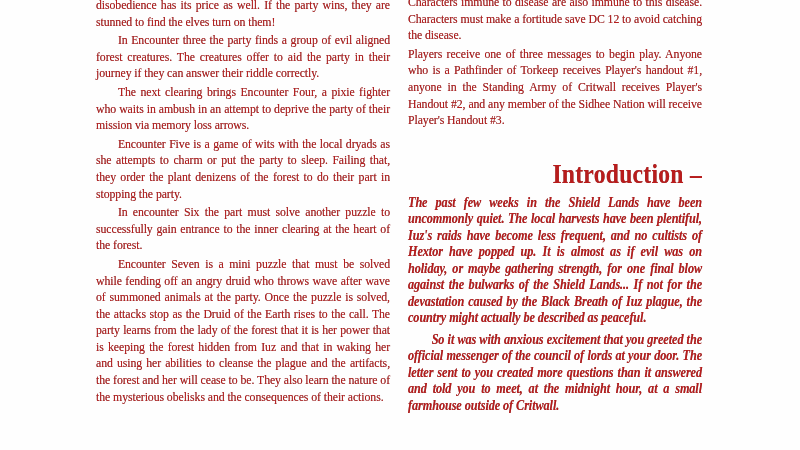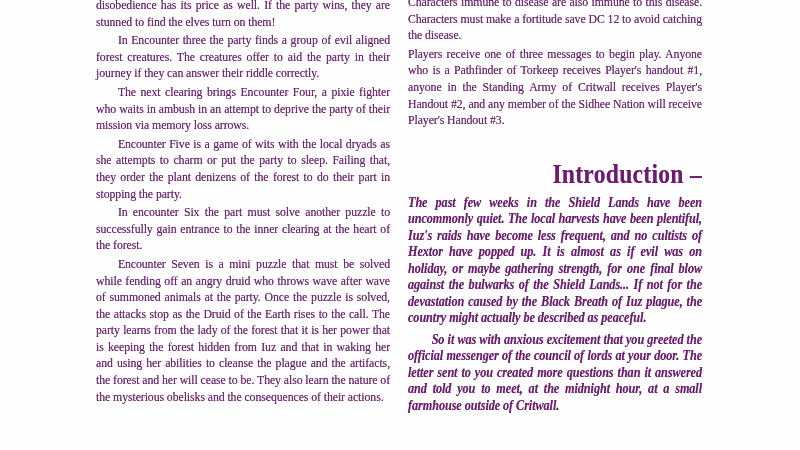--- a/index.html
+++ b/index.html
@@ -7,21 +7,21 @@
     padding: 0;
     background: #ffffff;
   }
   .page {
     position: relative;
     width: 800px;
     height: 450px;
     overflow: hidden;
     background: #fefefe;
     font-family: "Liberation Serif", "DejaVu Serif", serif;
-    color: #701a75;
+    color: #b91c1c;
   }
   .col {
     position: absolute;
     text-align: justify;
     transform: scaleX(0.875);
     transform-origin: 0 0;
     text-shadow: 0 0 0.6px rgba(34, 34, 34, 0.55);
   }
   .col-left {
     left: 96px;

